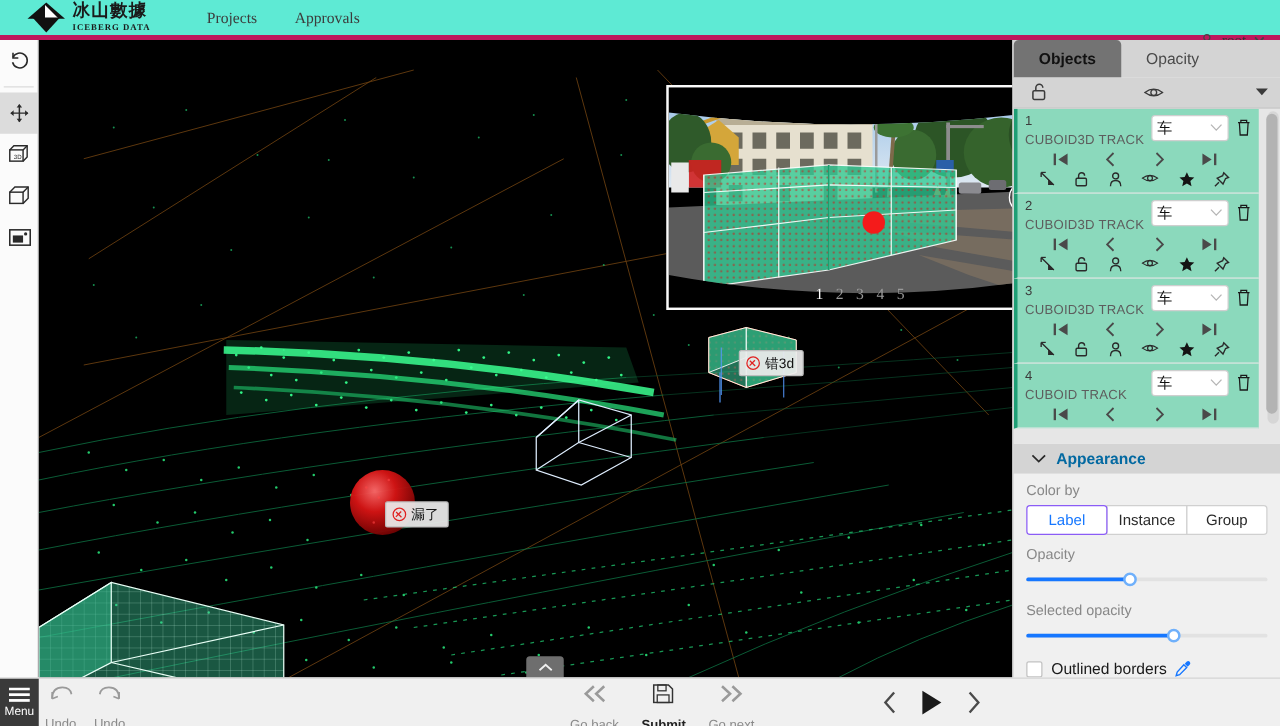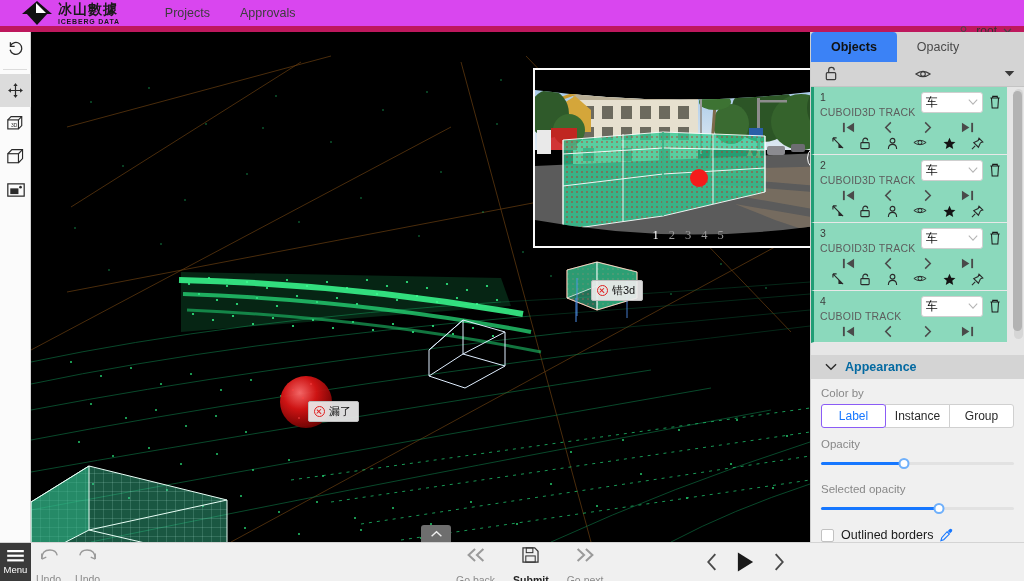--- a/index.html
+++ b/index.html
@@ -8,23 +8,24 @@
     overflow: hidden;
     font-family: "Liberation Sans", sans-serif;
     background: #f0f0f0;
     -webkit-font-smoothing: antialiased;
   }
   #app { position: relative; width: 1024px; height: 581px; }
 
   
   #header {
     position: absolute; top: 0; left: 0; width: 1024px; height: 32px;
-    background: #d946ef;
+    background: #5eead4;
     display: flex; align-items: center;
-    border-bottom: 6px solid #be185d;
+    border-bottom: 4px solid #be185d;
+    font-family: Liberation Serif, serif;
   }
   #logo-group { display: flex; align-items: center; margin-left: 22px; }
   .logo-mark { width: 30px; height: 26px; position: relative; margin-right: 6px; }
   .logo-top {
     position: absolute; top: 1px; left: 0;
     width: 0; height: 0;
     border-left: 15px solid transparent;
     border-right: 15px solid transparent;
     border-bottom: 13px solid #111;
   }
@@ -139,21 +140,21 @@
     background: #f0f0f0;
     border-left: 1px solid #cfcfcf;
     display: flex; flex-direction: column;
   }
   #tabs { display: flex; height: 32px; background: #d4d4d4; align-items: flex-end; }
   .tab {
     padding: 0 20px; height: 30px; line-height: 30px;
     font-size: 12.5px; color: #4a4a4a; cursor: pointer;
   }
   .tab.active {
-    background: #3b82f6; color: #111; font-weight: bold;
+    background: #737373; color: #111; font-weight: bold;
     border-radius: 4px 4px 0 0;
   }
   #obj-toolbar {
     height: 26px; background: #d4d4d4;
     display: flex; align-items: center; position: relative;
     border-bottom: 1px solid #c4c4c4;
   }
   #obj-toolbar .tb-lock { margin-left: 13px; cursor: pointer; }
   #obj-toolbar .tb-eye { position: absolute; left: 104px; cursor: pointer; }
   #obj-toolbar .tb-chev { position: absolute; right: 9px; cursor: pointer; }

